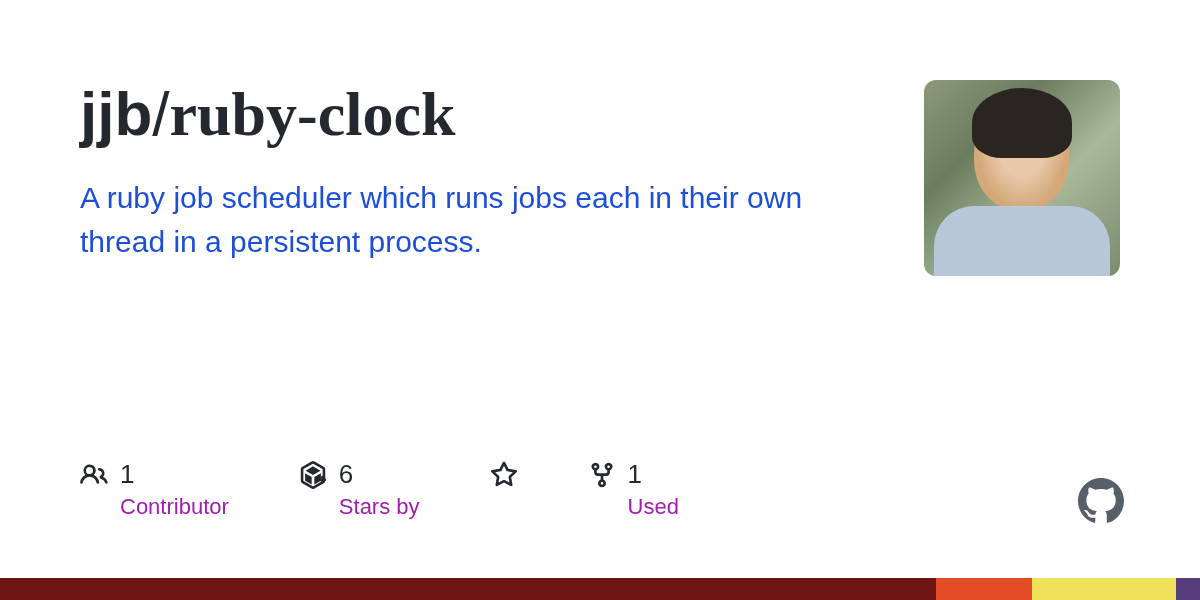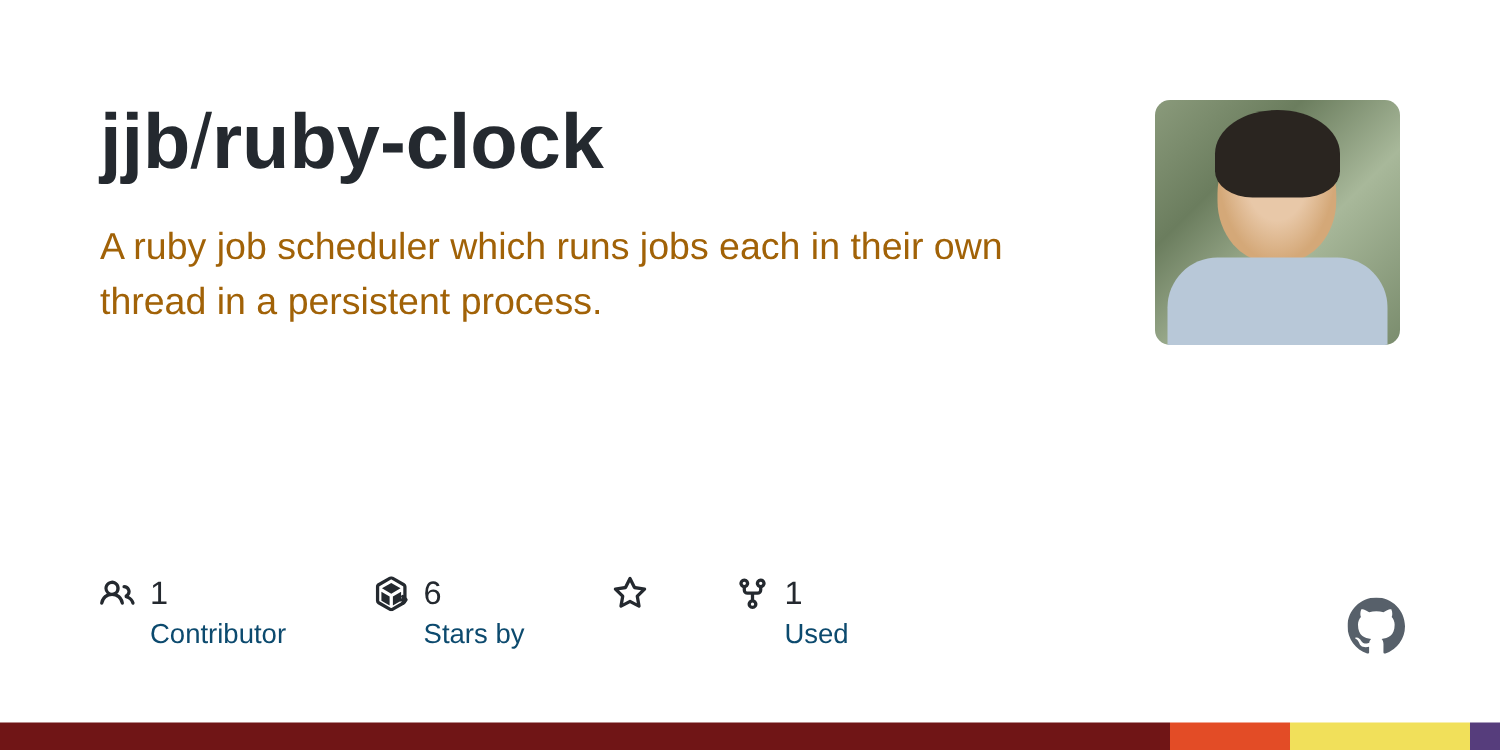--- a/index.html
+++ b/index.html
@@ -23,25 +23,25 @@
   }
   .title {
     font-size: 62px;
     line-height: 1.1;
     color: #24292f;
     font-weight: 400;
     margin-bottom: 28px;
   }
   .title .owner { font-weight: 700; }
   .title .sep { font-weight: 400; }
-  .title .repo { font-weight: 700; }
+  .title .repo { font-weight: 700; font-family: Liberation Serif, serif; }
   .description {
     font-size: 30px;
     line-height: 1.45;
-    color: #a16207;
+    color: #1d4ed8;
     font-weight: 400;
   }
   .avatar {
     width: 196px;
     height: 196px;
     border-radius: 12px;
     background: linear-gradient(135deg, #8a9a7b 0%, #6b7d5e 30%, #a8b89a 60%, #7a8c6d 100%);
     position: relative;
     overflow: hidden;
     flex-shrink: 0;
@@ -91,21 +91,21 @@
   }
   .stat-text { display: flex; flex-direction: column; }
   .stat-count {
     font-size: 26px;
     font-weight: 400;
     color: #24292f;
     line-height: 1.2;
   }
   .stat-label {
     font-size: 22px;
-    color: #0c4a6e;
+    color: #a21caf;
     margin-top: 4px;
   }
   .gh-logo {
     position: absolute;
     bottom: 76px;
     right: 76px;
     width: 46px;
     height: 46px;
     color: #57606a;
   }

